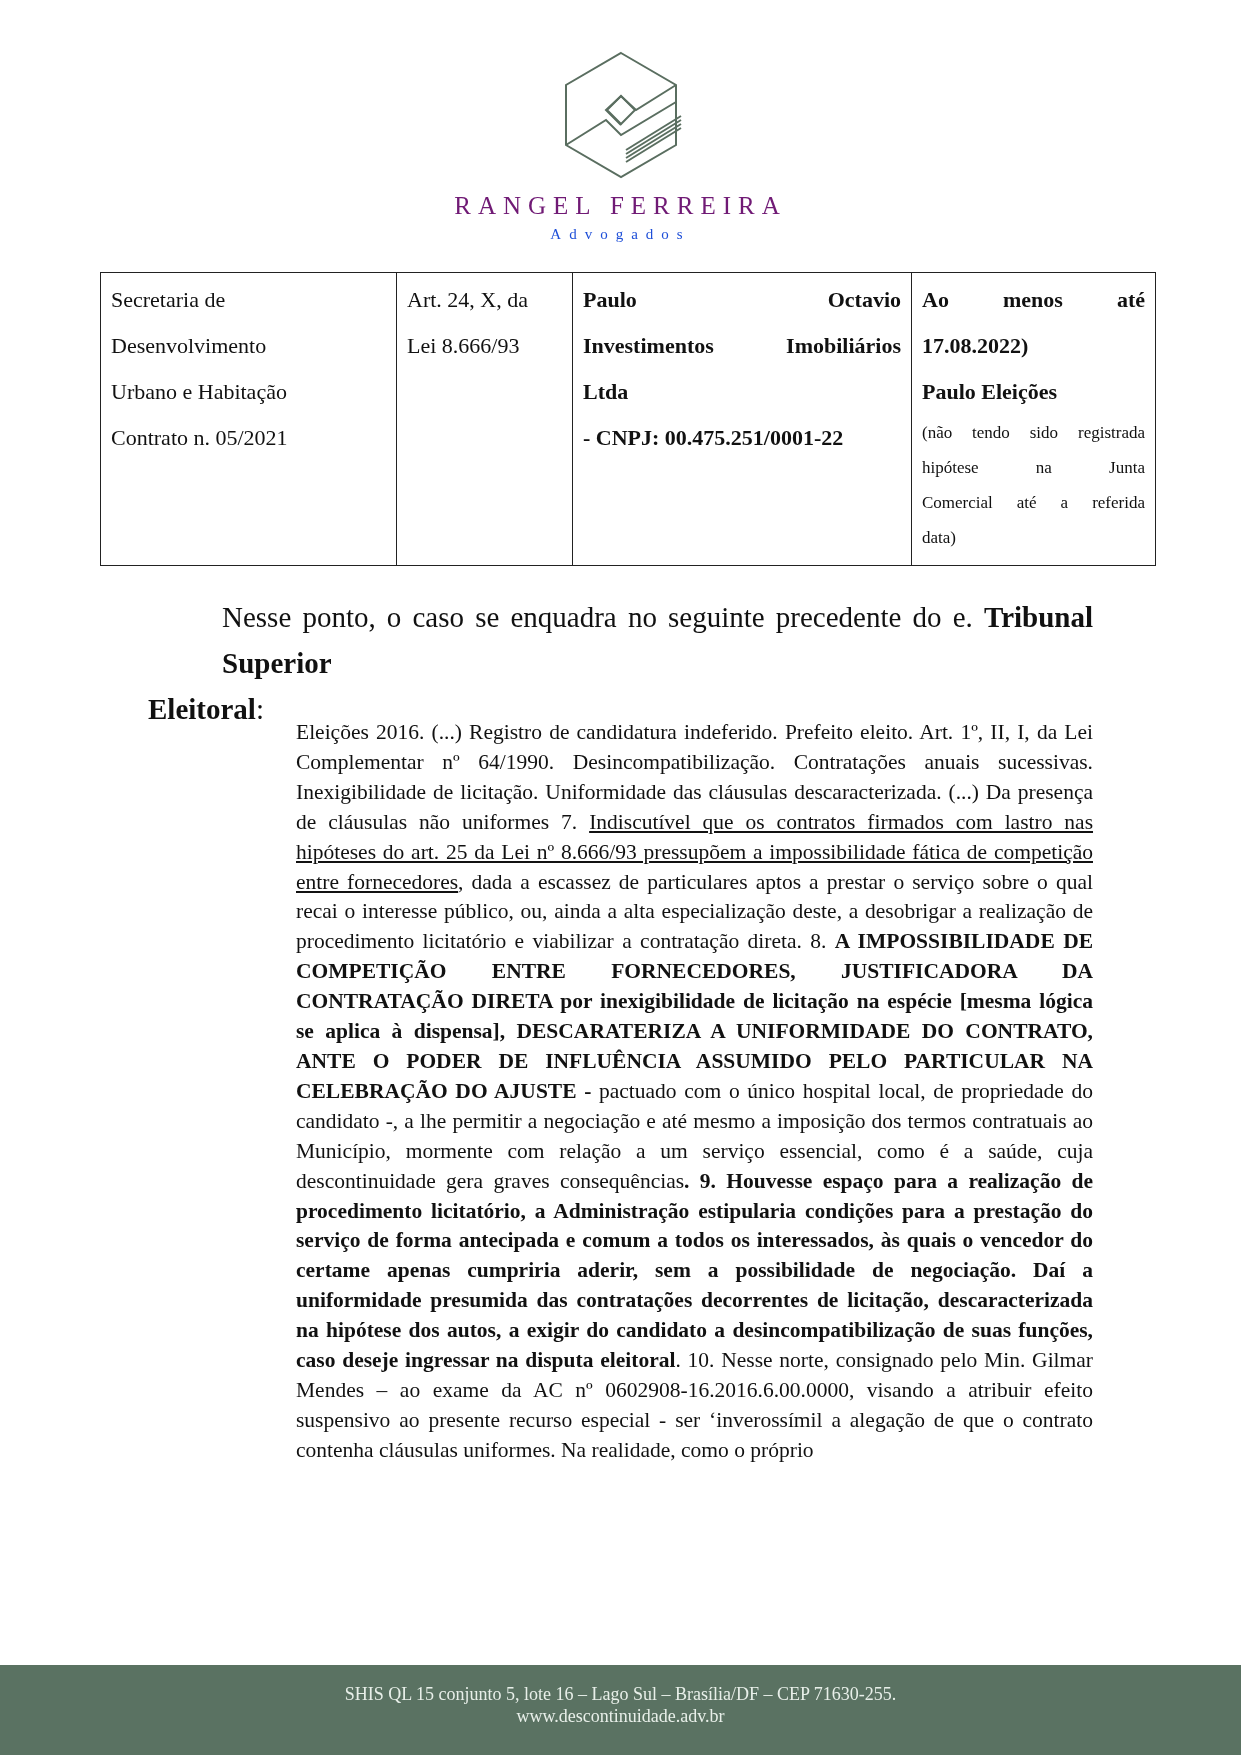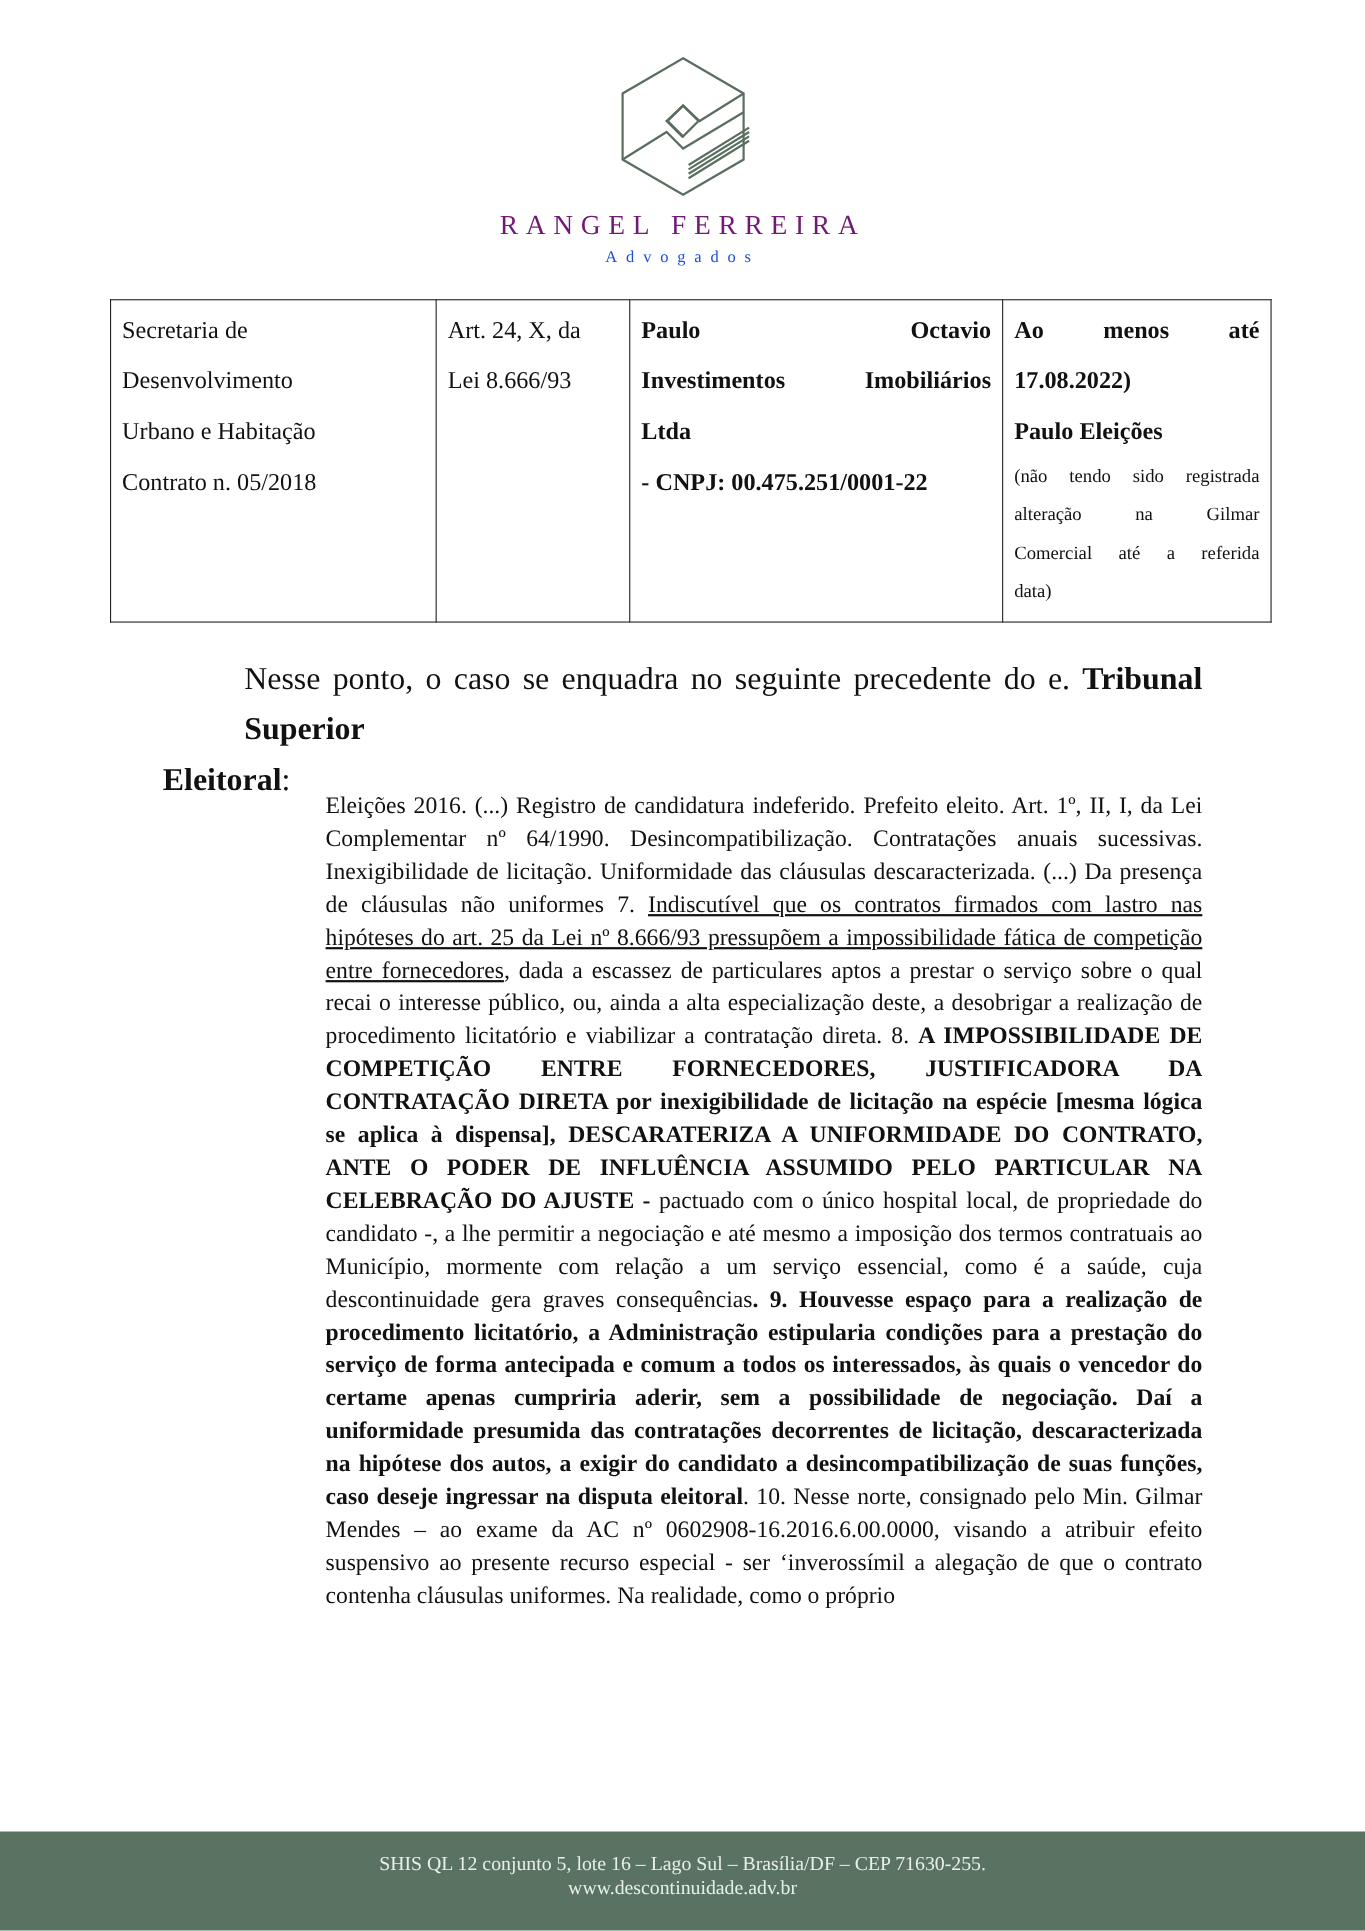--- a/index.html
+++ b/index.html
@@ -57,54 +57,54 @@
 
 <table class="contracts">
   <tbody>
       <tr>
     <td class="col1">
       <div class="just-line">
             <span>Secretaria de</span>
           </div>
       <div>Desenvolvimento</div>
       <div>Urbano e Habitação</div>
-      <div>Contrato n. 05/2018</div>
+      <div>Contrato n. 05/2021</div>
     </td>
     <td class="col2">
       <div>Art. 24, X, da</div>
       <div>Lei 8.666/93</div>
     </td>
     <td class="col3 b">
       <div style="text-align:justify;text-align-last:justify;">Paulo Octavio</div>
       <div style="text-align:justify;text-align-last:justify;">Investimentos Imobiliários</div>
       <div>Ltda</div>
       <div>- CNPJ: 00.475.251/0001-22</div>
     </td>
     <td class="col4">
       <div class="b" style="text-align:justify;text-align-last:justify;">Ao menos até</div>
       <div class="b">17.08.2022)</div>
       <div class="b">Paulo Eleições</div>
       <div class="small-note">
         <div style="text-align:justify;text-align-last:justify;">(não tendo sido registrada</div>
-        <div style="text-align:justify;text-align-last:justify;">alteração na Gilmar</div>
+        <div style="text-align:justify;text-align-last:justify;">hipótese na Junta</div>
         <div style="text-align:justify;text-align-last:justify;">Comercial até a referida</div>
         <div>data)</div>
       </div>
     </td>
   </tr>
 </tbody>
   </table>
 
 <div class="para">
   <div class="indent" style="text-align:justify;text-align-last:justify;">
     <span>Nesse ponto, o caso se enquadra no seguinte precedente do e. </span><span class="b">Tribunal Superior</span>
   </div>
   <div><span class="b">Eleitoral</span><span>:</span></div>
 </div>
 
 <div class="quote">
   <span>Eleições 2016. (...) Registro de candidatura indeferido. Prefeito eleito. Art. 1º, II, I, da Lei Complementar nº 64/1990. Desincompatibilização. Contratações anuais sucessivas. Inexigibilidade de licitação. Uniformidade das cláusulas descaracterizada. (...) Da presença de cláusulas não uniformes 7. </span><span class="u">Indiscutível que os contratos firmados com lastro nas hipóteses do art. 25 da Lei nº 8.666/93 pressupõem a impossibilidade fática de competição entre fornecedores</span><span>, dada a escassez de particulares aptos a prestar o serviço sobre o qual recai o interesse público, ou, ainda a alta especialização deste, a desobrigar a realização de procedimento licitatório e viabilizar a contratação direta. 8. </span><span class="b">A IMPOSSIBILIDADE DE COMPETIÇÃO ENTRE FORNECEDORES, JUSTIFICADORA DA CONTRATAÇÃO DIRETA por inexigibilidade de licitação na espécie [mesma lógica se aplica à dispensa], DESCARATERIZA A UNIFORMIDADE DO CONTRATO, ANTE O PODER DE INFLUÊNCIA ASSUMIDO PELO PARTICULAR NA CELEBRAÇÃO DO AJUSTE - </span><span>pactuado com o único hospital local, de propriedade do candidato -, a lhe permitir a negociação e até mesmo a imposição dos termos contratuais ao Município, mormente com relação a um serviço essencial, como é a saúde, cuja descontinuidade gera graves consequências</span><span class="b">. 9. Houvesse espaço para a realização de procedimento licitatório, a Administração estipularia condições para a prestação do serviço de forma antecipada e comum a todos os interessados, às quais o vencedor do certame apenas cumpriria aderir, sem a possibilidade de negociação. Daí a uniformidade presumida das contratações decorrentes de licitação, descaracterizada na hipótese dos autos, a exigir do candidato a desincompatibilização de suas funções, caso deseje ingressar na disputa eleitoral</span><span>. 10. Nesse norte, consignado pelo Min. Gilmar Mendes – ao exame da AC nº 0602908-16.2016.6.00.0000, visando a atribuir efeito suspensivo ao presente recurso especial - ser ‘inverossímil a alegação de que o contrato contenha cláusulas uniformes. Na realidade, como o próprio</span>
 </div>
 
 <div class="footer">
-  <div>SHIS QL 12 conjunto 5, lote 16 – Lago Sul – Brasília/DF – CEP 71630-255.</div>
+  <div>SHIS QL 15 conjunto 5, lote 16 – Lago Sul – Brasília/DF – CEP 71630-255.</div>
   <div>www.descontinuidade.adv.br</div>
 </div>
 
 </body></html>

